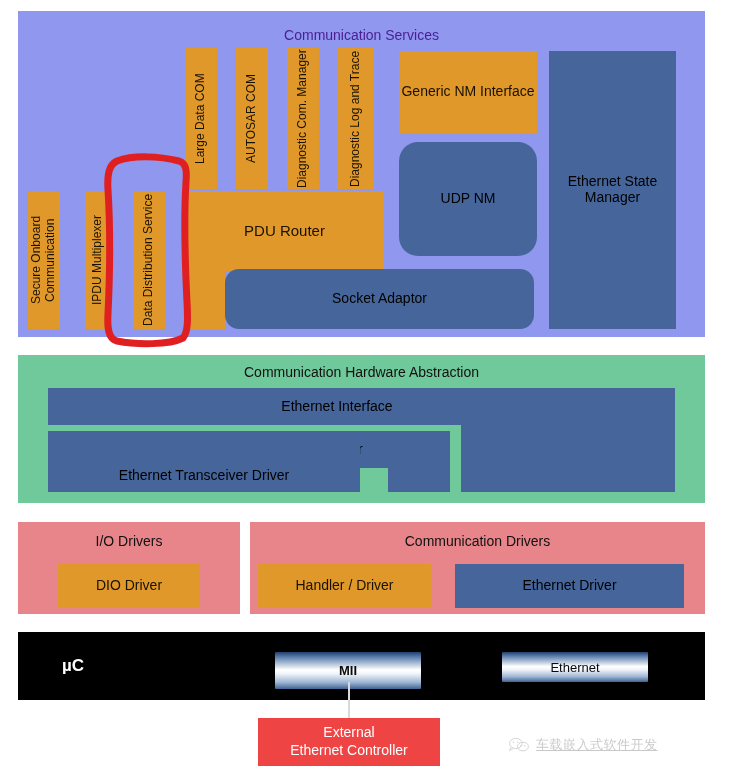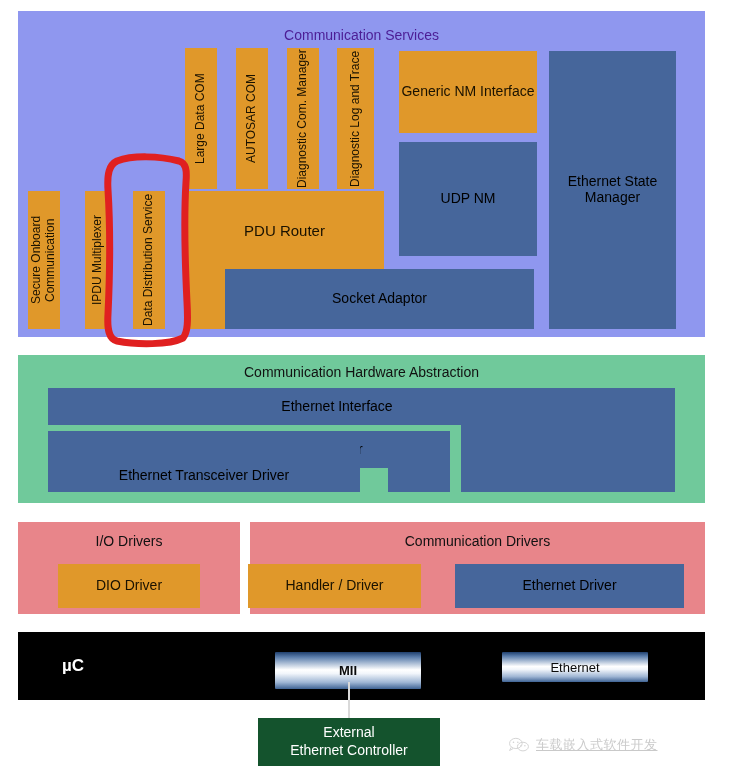--- a/index.html
+++ b/index.html
@@ -17,21 +17,21 @@
   .panel-comm-drivers{left:250px;top:522px;width:455px;height:92px;background:#e8858a;}
   .panel-uc{left:18px;top:632px;width:687px;height:68px;background:#000000;}
 
   .panel-title{font-size:14px;color:#4c1d95;width:100%;text-align:center;position:absolute;left:0;}
   .panel-title.dark{color:#111111;}
 
   
   .blk{position:absolute;box-sizing:border-box;display:flex;align-items:center;justify-content:center;text-align:center;line-height:1.14;}
   .blk-orange{background:#e0982a;color:#1a1200;}
   .blk-blue{background:#46669b;color:#000000;}
-  .blk-black{background:#14532d;color:#ffffff;}
+  .blk-black{background:#ef4444;color:#ffffff;}
 
   .vtxt{writing-mode:vertical-rl;text-orientation:mixed;transform:rotate(180deg);}
 
   .fs13{font-size:13px;}
   .fs12{font-size:12px;}
   .fs14{font-size:14px;}
   .fs15{font-size:15px;}
   .fs17{font-size:17px;font-weight:bold;}
 
   
@@ -87,29 +87,29 @@
 <div class="blk blk-orange fs12 vtxt" style="left:337px;top:48px;width:37px;height:141px;">
   <span>Diagnostic Log and Trace</span>
 </div>
 
 <div class="blk blk-orange fs15" style="left:185px;top:191px;width:199px;height:80px;">
   <span>PDU Router</span>
 </div>
 
 <div class="blk blk-orange" style="left:185px;top:271px;width:40px;height:58px;"></div>
 
-<div class="blk blk-blue" style="left:225px;top:269px;width:309px;height:60px;flex-direction:column;gap:5px;">
+<div class="blk blk-blue" style="left:225px;top:269px;width:309px;height:60px;flex-direction:column;gap:5px;border-radius:14px;">
   <span class="fs14">Socket Adaptor</span>
 </div>
 
 <div class="blk blk-orange fs14" style="left:399px;top:51px;width:138px;height:82px;">
   <span>Generic NM Interface</span>
 </div>
 
-<div class="blk blk-blue fs14" style="left:399px;top:142px;width:138px;height:114px;">
+<div class="blk blk-blue fs14" style="left:399px;top:142px;width:138px;height:114px;border-radius:19px;">
   <span>UDP NM</span>
 </div>
 
 <div class="blk blk-blue fs14" style="left:549px;top:51px;width:127px;height:278px;">
   <span>Ethernet State Manager</span>
 </div>
 
 <svg class="annot" viewBox="0 0 104 196">
   <path d="M13,38 C12,22 14,13 22,9 C38,3 64,4 84,9 C91,11 92,18 91,30
            C89,62 90,110 92,150 C93,168 93,180 88,186
@@ -140,21 +140,21 @@
 <div class="abs panel-io-drivers">
   <div class="panel-title dark" style="top:11px;">I/O Drivers</div>
 </div>
 <div class="blk blk-orange fs14" style="left:58px;top:564px;width:142px;height:44px;">
   <span>DIO Driver</span>
 </div>
 
 <div class="abs panel-comm-drivers">
   <div class="panel-title dark" style="top:11px;">Communication Drivers</div>
 </div>
-<div class="blk blk-orange fs14" style="left:248px;top:564px;width:173px;height:44px;">
+<div class="blk blk-orange fs14" style="left:258px;top:564px;width:173px;height:44px;">
   <span>Handler / Driver</span>
 </div>
 <div class="blk blk-blue fs14" style="left:455px;top:564px;width:229px;height:44px;">
   <span>Ethernet Driver</span>
 </div>
 
 <div class="abs panel-uc"></div>
 <div class="blk fs17" style="left:62px;top:653px;width:50px;height:26px;color:#ffffff;justify-content:flex-start;">
   <span>µC</span>
 </div>

